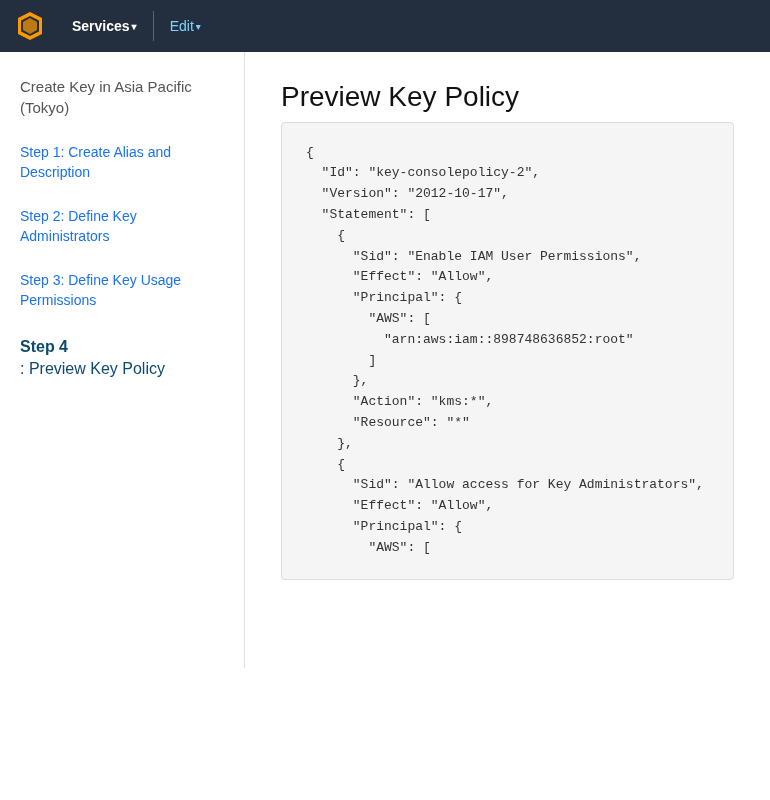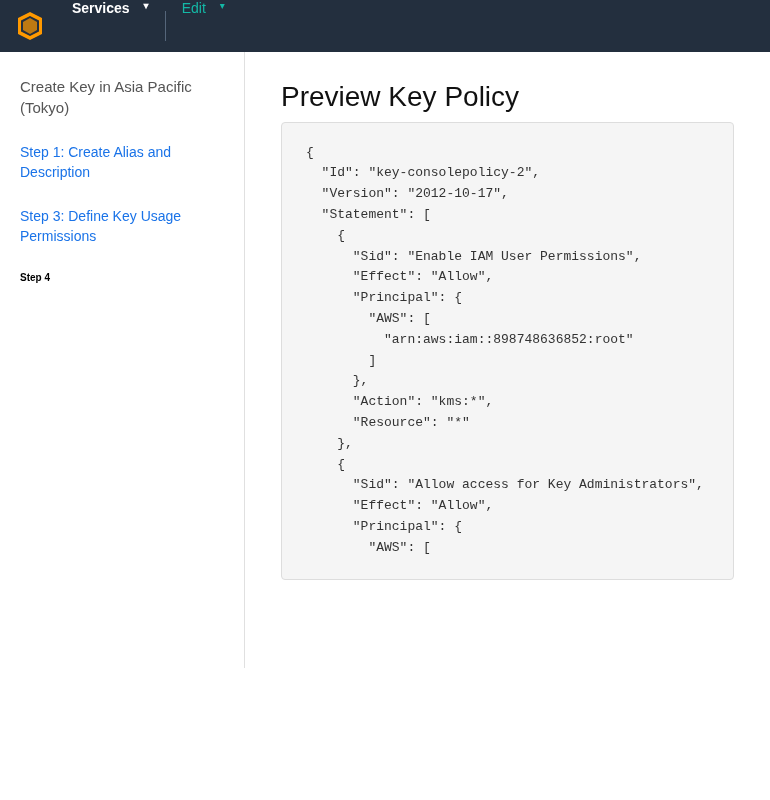--- a/index.html
+++ b/index.html
@@ -35,35 +35,36 @@
       display: flex;
       align-items: center;
       justify-content: center;
     }
 
     .nav-item {
       color: #fff;
       font-size: 14px;
       font-weight: 700;
       display: flex;
+      align-items: center;
       padding: 0 12px;
       height: 52px;
       cursor: pointer;
-      gap: 12px;
+      gap: 0;
     }
 
     .nav-divider {
       width: 1px;
       height: 30px;
       background: #55667a;
       margin: 0 4px;
     }
 
     .nav-item.edit {
-      color: #14b8a6;
+      color: #7dd3fc;
       font-weight: 400;
     }
 
     .chevron {
       font-size: 10px;
       margin-left: 2px;
     }
 
     
     .main-layout {
@@ -99,22 +100,22 @@
 
     .sidebar-step a {
       color: #1a73e8;
       text-decoration: none;
       font-size: 14px;
       line-height: 1.4;
       display: block;
     }
 
     .sidebar-step.active span {
-      font-size: 10px;
-      color: #000000;
+      font-size: 16px;
+      color: #0c4a6e;
       line-height: 1.4;
       display: block;
     }
 
     .sidebar-step.active .step-label {
       font-weight: 700;
     }
 
     
     .content {
@@ -182,25 +183,29 @@
 <div class="main-layout">
 
   <aside class="sidebar">
     <div class="sidebar-title">Create Key in Asia Pacific (Tokyo)</div>
 
     <ul class="sidebar-steps">
       <li class="sidebar-step">
         <a href="#">Step 1: Create Alias and Description</a>
       </li>
       <li class="sidebar-step">
+        <a href="#">Step 2: Define Key Administrators</a>
+      </li>
+      <li class="sidebar-step">
         <a href="#">Step 3: Define Key Usage Permissions</a>
       </li>
       <li class="sidebar-step active">
         <span>
             <span class="step-label">Step 4</span>
+            <span>: Preview Key Policy</span>
           </span>
       </li>
     </ul>
   </aside>
 
   <main class="content">
     <h1 class="page-title">Preview Key Policy</h1>
 
     <div class="policy-preview" id="policy-block">
     <div class="policy-line">{</div>

